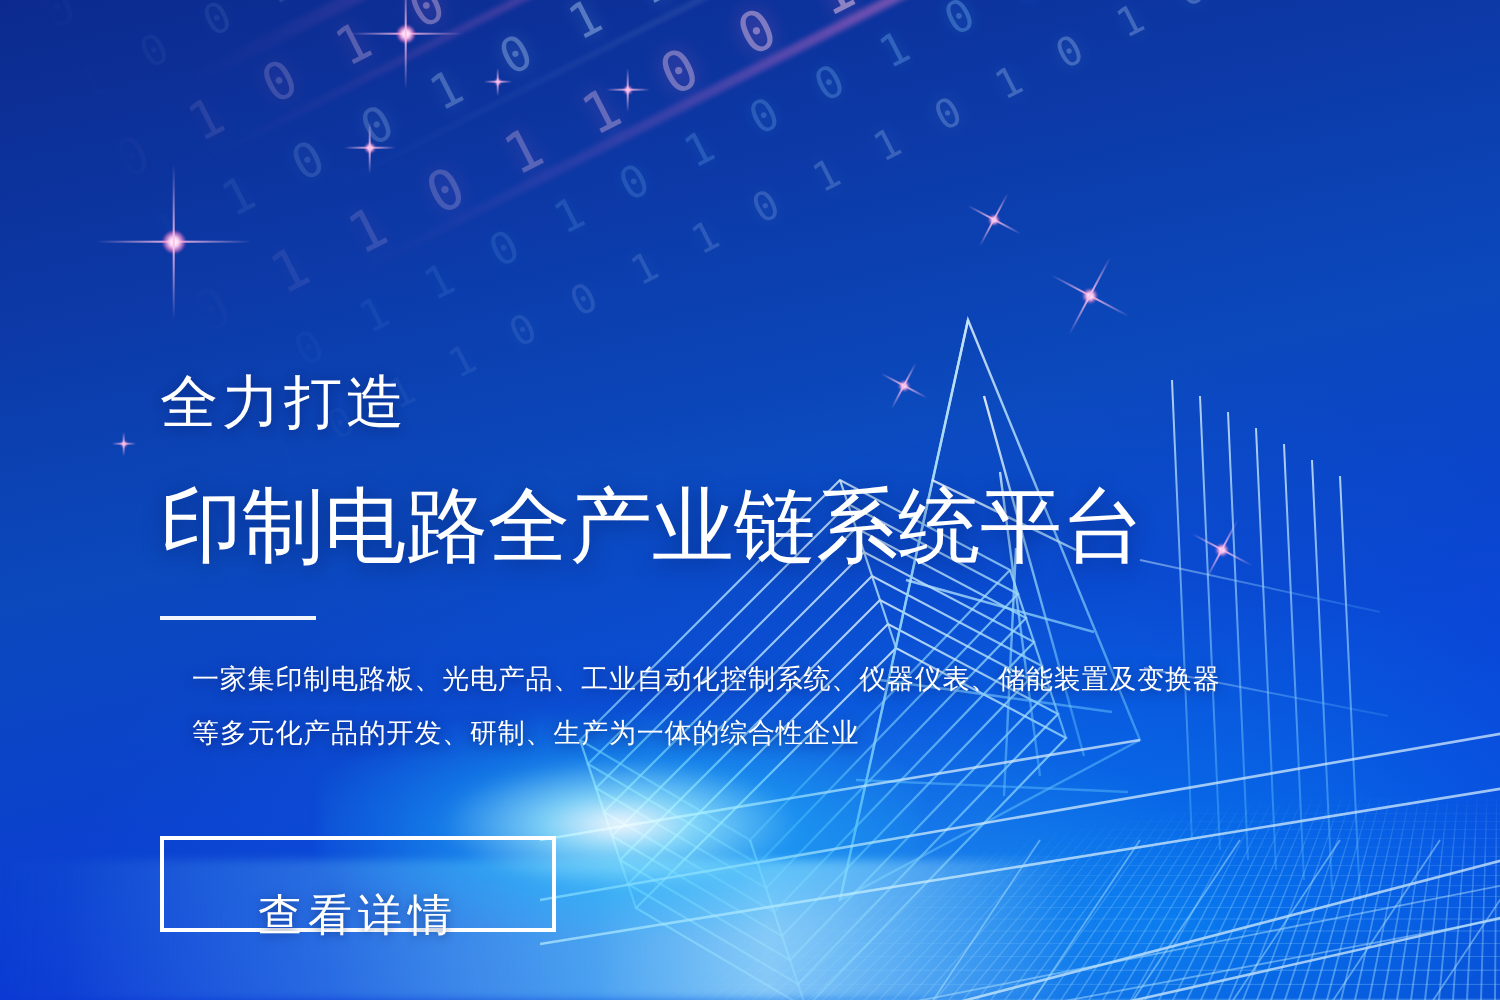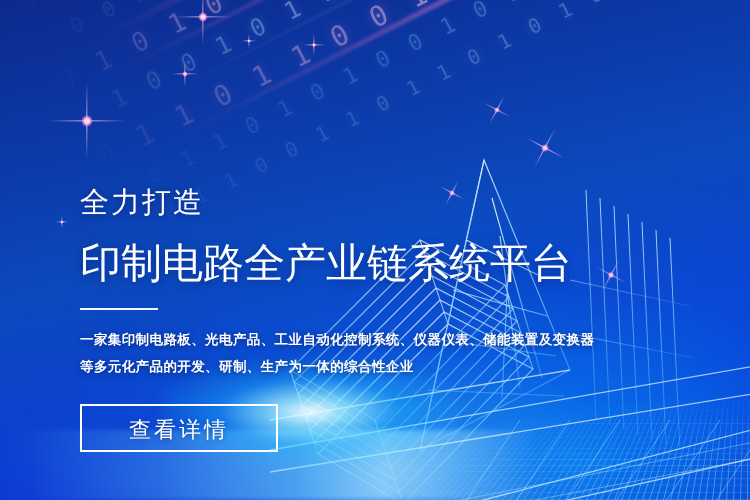--- a/index.html
+++ b/index.html
@@ -94,32 +94,32 @@
     color:#ffffff;font-size:29px;font-weight:400;letter-spacing:2px;
     line-height:1;margin:0 0 24px 0;text-shadow:0 1px 6px rgba(0,20,80,.45);
   }
   .headline{
     color:#ffffff;font-size:41px;font-weight:normal;letter-spacing:0px;
     line-height:1.08;margin:0;white-space:nowrap;
     text-shadow:0 2px 10px rgba(0,25,95,.55);
   }
   .rule{width:78px;height:2px;background:#ffffff;margin:23px 0 16px 0;border:0;opacity:.95;}
   .desc{
-    color:#ffffff;font-size:13.5px;font-weight:bold;line-height:2.0;
-    letter-spacing:.4px;margin:0;text-shadow:0 1px 6px rgba(0,20,80,.6);
+    color:#ffffff;font-size:13.5px;font-weight:normal;line-height:2.0;
+    letter-spacing:.4px;margin:16px;text-shadow:0 1px 6px rgba(0,20,80,.6);
   }
   .desc span{display:block;white-space:nowrap;}
 
   .cta{
-    display:block;margin-top:24px;
+    display:block;margin-top:38px;
     width:198px;height:48px;line-height:44px;text-align:center;
     border:2px solid #ffffff;background:transparent;
     color:#ffffff;font-size:22px;letter-spacing:3px;font-weight:400;
     font-family:"Liberation Sans","DejaVu Sans",sans-serif;
-    cursor:pointer;padding:2px;
+    cursor:pointer;padding:16px;
     text-shadow:0 1px 5px rgba(0,20,80,.5);
   }
 </style>
 </head>
 <body>
 
 <div class="banner">
 
   <div class="stars">
     <div class="star" style="left:203px;top:17px;--l:56px;--c:9px;">

